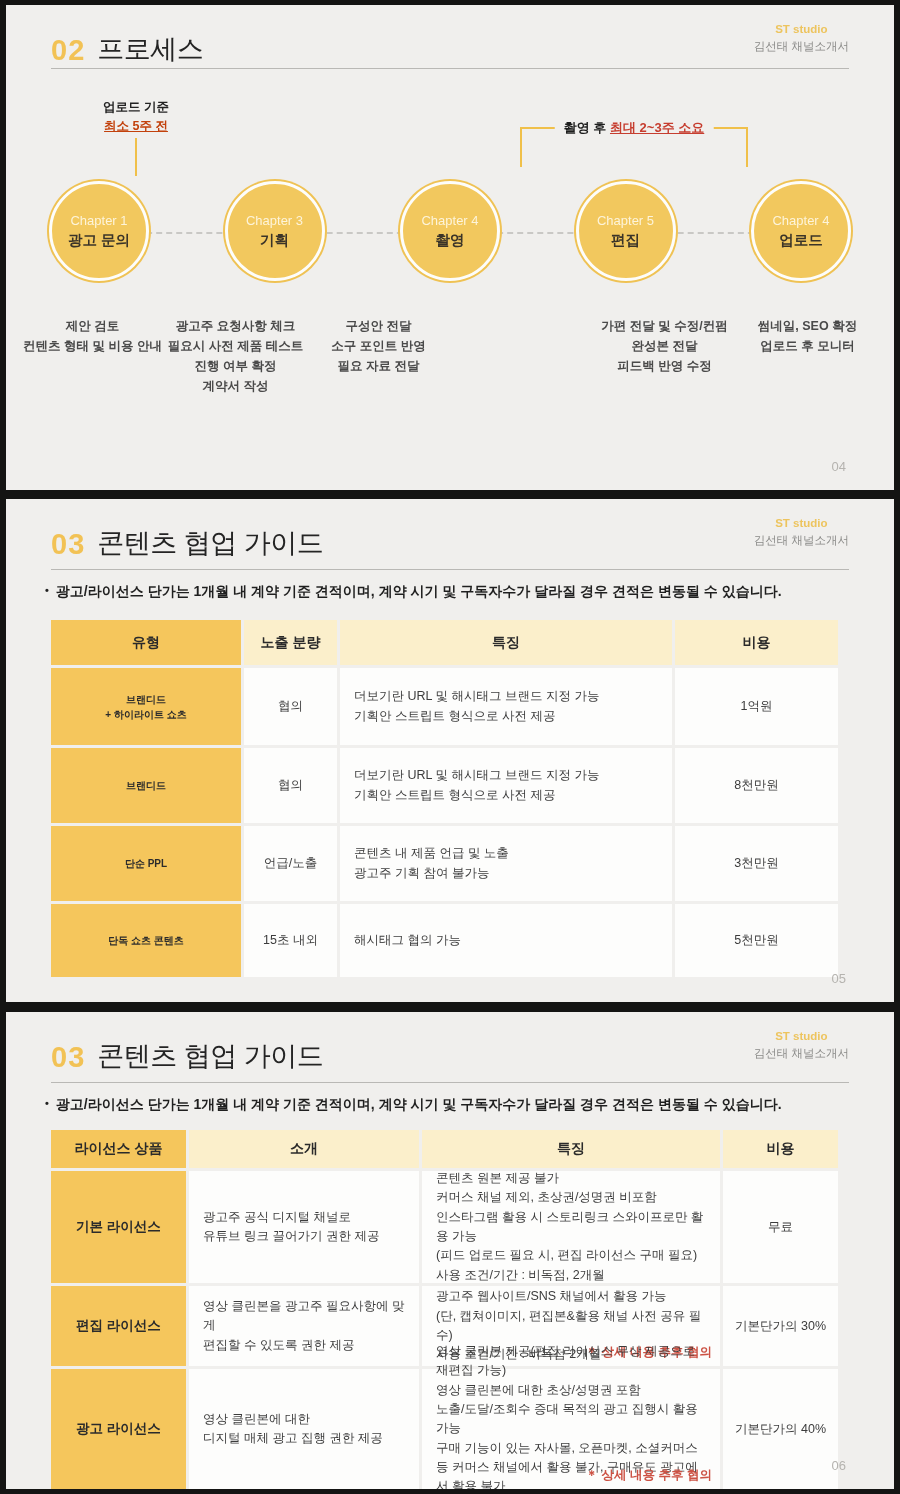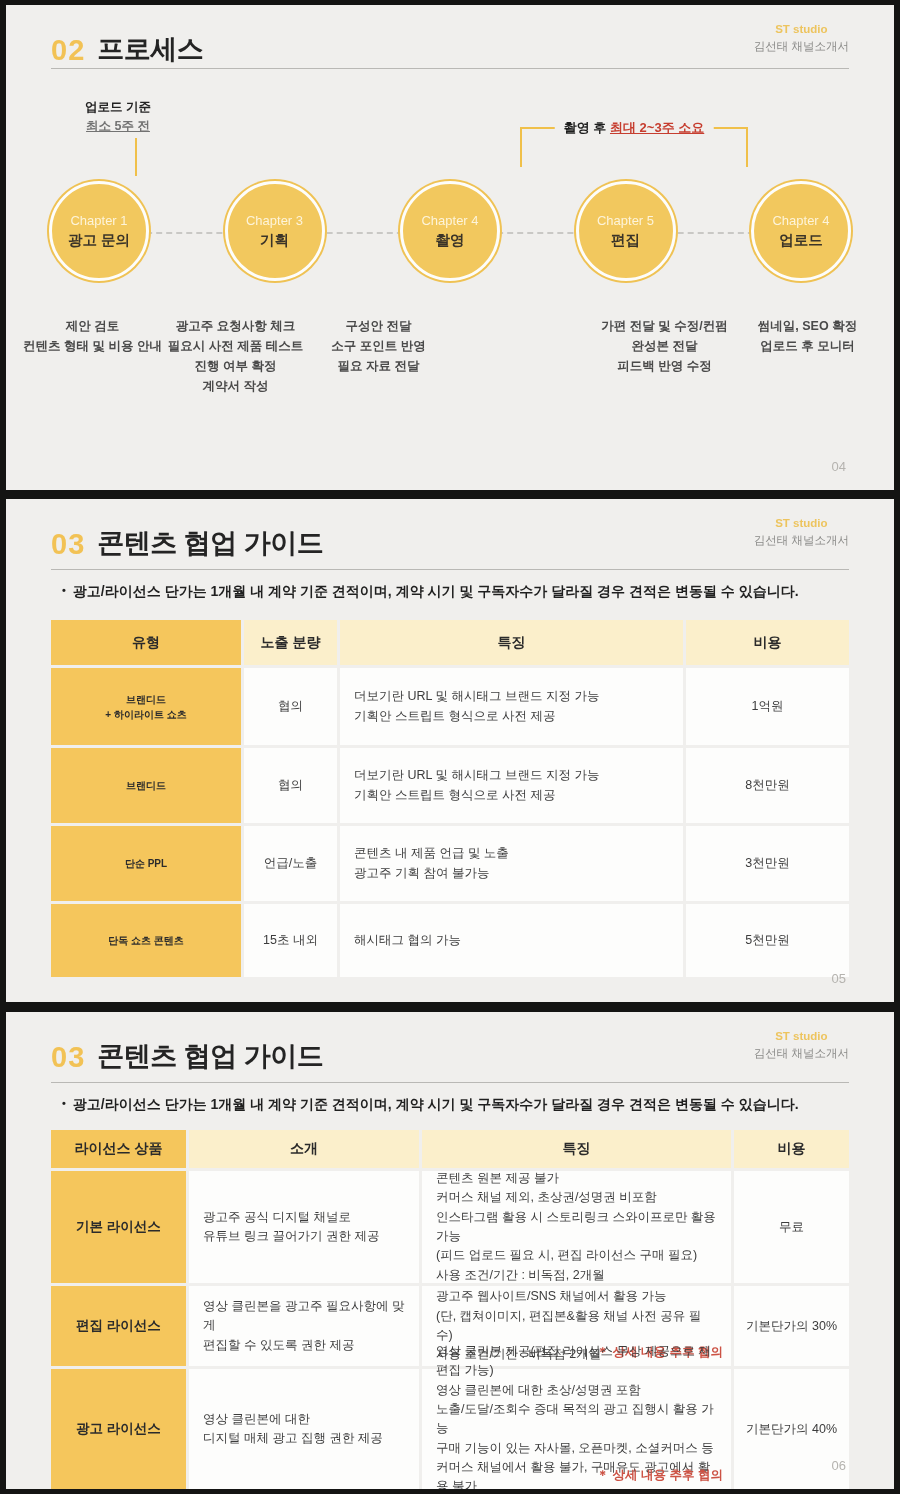--- a/index.html
+++ b/index.html
@@ -7,56 +7,56 @@
   body { height:1494px; position:relative; }
 
   .slide { position:absolute; left:6px; width:888px; background:#F0EFED; overflow:hidden; }
   #slide1 { top:5px;  height:485px; }
   #slide2 { top:499px; height:503px; }
   #slide3 { top:1012px; height:477px; }
 
   
   .hdr { position:absolute; left:45px; top:26px; display:flex; align-items:flex-end; gap:12px; }
   .hdr .num { font-size:29px; font-weight:800; color:#F2C255; letter-spacing:1px; }
-  .hdr .ttl { font-size:27px; font-weight:700; color:#242424; letter-spacing:-0.5px; }
+  .hdr .ttl { font-size:27px; font-weight:400; color:#242424; letter-spacing:-0.5px; }
   .brand { position:absolute; right:45px; top:16px; text-align:center; line-height:1.45; }
   .brand .studio { font-size:11.5px; font-weight:700; color:#EDC45E; }
   .brand .sub { font-size:11.5px; color:#8a8a88; }
   .rule { position:absolute; left:45px; right:45px; border-bottom:1.5px solid #b9b8b5; }
   #slide1 .rule { top:63px; }
   #slide2 .rule, #slide3 .rule { top:70px; }
   .pagenum { position:absolute; right:48px; bottom:16px; font-size:13px; color:#b5b3af; }
 
   
-  .upload-note { position:absolute; left:52px; top:93px; width:120px; text-align:center; font-size:12.5px; font-weight:700; line-height:1.55; color:#222; }
-  .upload-note .red { color:#737373; text-decoration:underline; }
+  .upload-note { position:absolute; left:70px; top:93px; width:120px; text-align:center; font-size:12.5px; font-weight:700; line-height:1.55; color:#222; }
+  .upload-note .red { color:#c2410c; text-decoration:underline; }
   .vline { position:absolute; left:129px; top:133px; width:2px; height:38px; background:#F0C04A; }
   .bracket { position:absolute; left:514px; top:122px; width:228px; height:40px;
              border-top:2.5px solid #F0C04A; border-left:2.5px solid #F0C04A; border-right:2.5px solid #F0C04A; }
   .bracket-label { position:absolute; top:-10px; left:50%; transform:translateX(-50%); background:#F0EFED;
                    padding:0 9px; white-space:nowrap; font-size:13px; font-weight:800; color:#1e1e1e; }
   .bracket-label .red { color:#C63D2F; text-decoration:underline; }
 
   .connector { position:absolute; left:90px; right:90px; top:227px; border-top:2px dashed #c9c8c5; }
   .circles { position:absolute; left:40px; right:40px; top:173px; display:flex; justify-content:space-between; }
   .circle { width:100px; height:100px; border-radius:50%; background:#F2C85E; border:3px solid #FDFDFB;
             box-shadow:0 0 0 2px #EFC254; display:flex; flex-direction:column; align-items:center; justify-content:center;
             position:relative; z-index:2; margin:3px; }
   .circle .chap { font-size:13px; color:rgba(255,252,240,0.85); margin-bottom:3px; }
   .circle .clabel { font-size:14.5px; font-weight:800; color:#3b3428; }
 
   .descs { position:absolute; left:15px; right:15px; top:311px; display:flex; justify-content:space-between; }
   .desc { width:152px; text-align:center; font-size:12.5px; font-weight:700; color:#4a4a4a; line-height:1.6; white-space:pre-line; }
 
   
-  .notice { position:absolute; left:56px; top:84px; font-size:14px; font-weight:700; color:#1f1f1f; }
+  .notice { position:absolute; left:39px; top:84px; font-size:14px; font-weight:700; color:#1f1f1f; }
   .notice .dot { font-size:11px; vertical-align:2px; margin-right:7px; }
 
   
-  .tbl { position:absolute; left:45px; right:45px; display:grid; gap:3px; }
+  .tbl { position:absolute; left:45px; right:56px; display:grid; gap:3px; }
   #slide2 .tbl { top:121px; grid-template-columns:190px 93px 1fr 163px; grid-template-rows:45px 77px 75px 75px 73px; }
   #slide3 .tbl { top:118px; grid-template-columns:135px 230px 1fr 115px; grid-template-rows:38px 112px 80px 120px; }
   .th { background:#FBEFCB; display:flex; align-items:center; justify-content:center;
         font-size:14px; font-weight:800; color:#2a2a2a; }
   .th.dark, .td.type { background:#F5C65C; }
   .td { background:#FDFDFC; display:flex; align-items:center; color:#3c3c3c; font-size:12.5px; }
   .td.type { justify-content:center; text-align:center; font-size:10px; font-weight:800; color:#2b2b2b;
              white-space:pre-line; line-height:1.5; }
   #slide3 .td.type { font-size:13.5px; }
   .td.mid { justify-content:center; text-align:center; }

